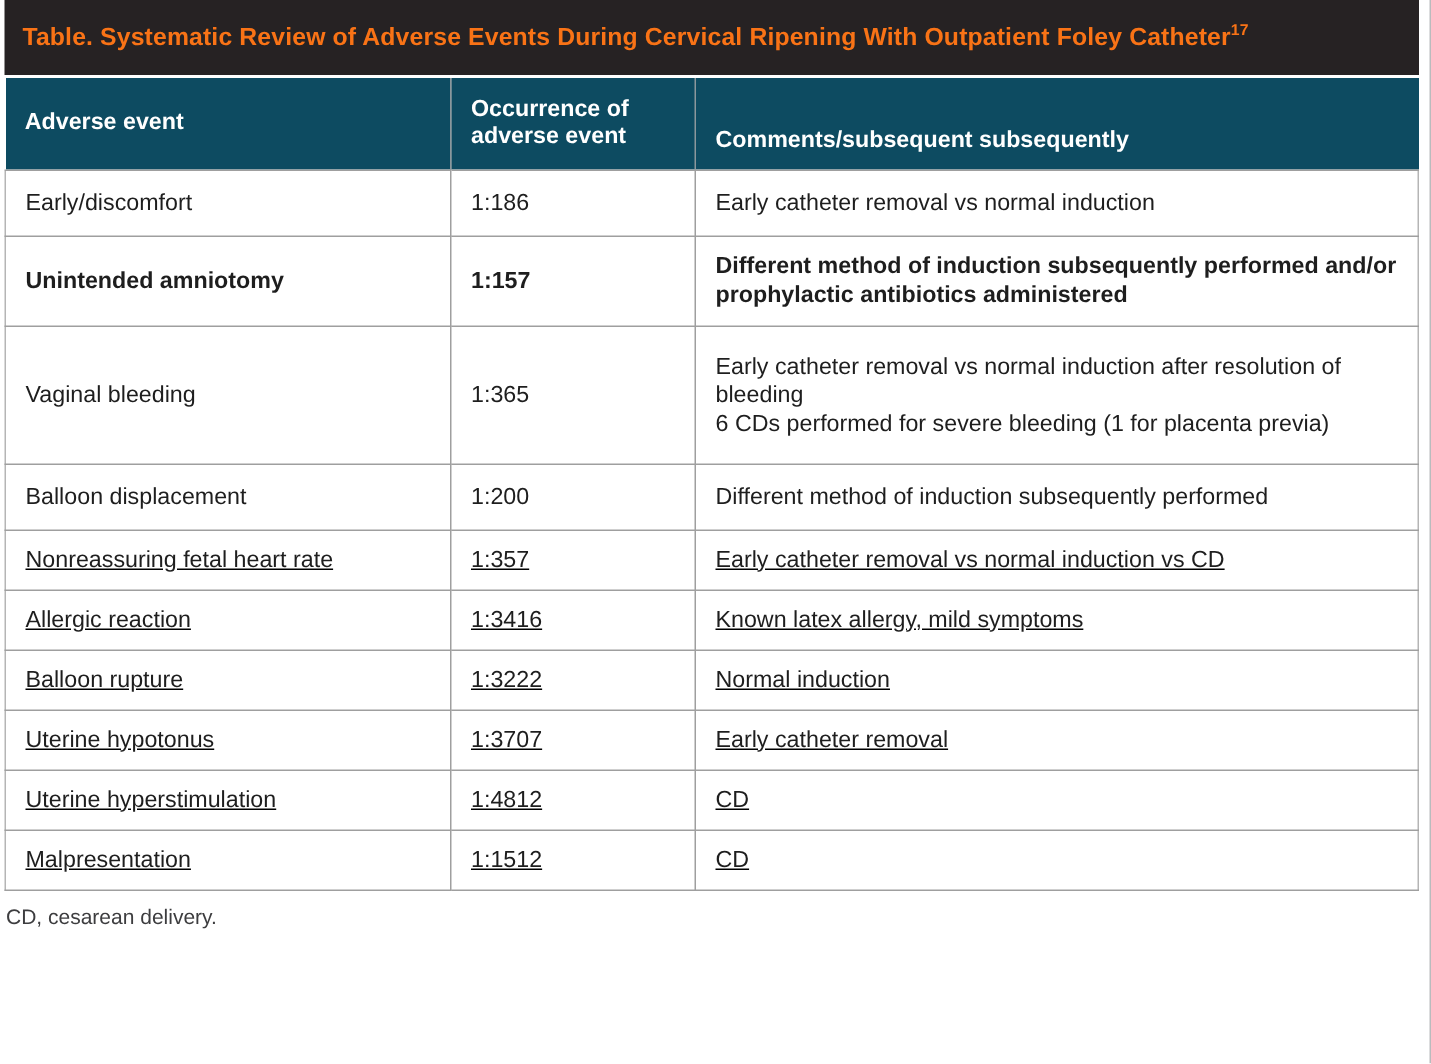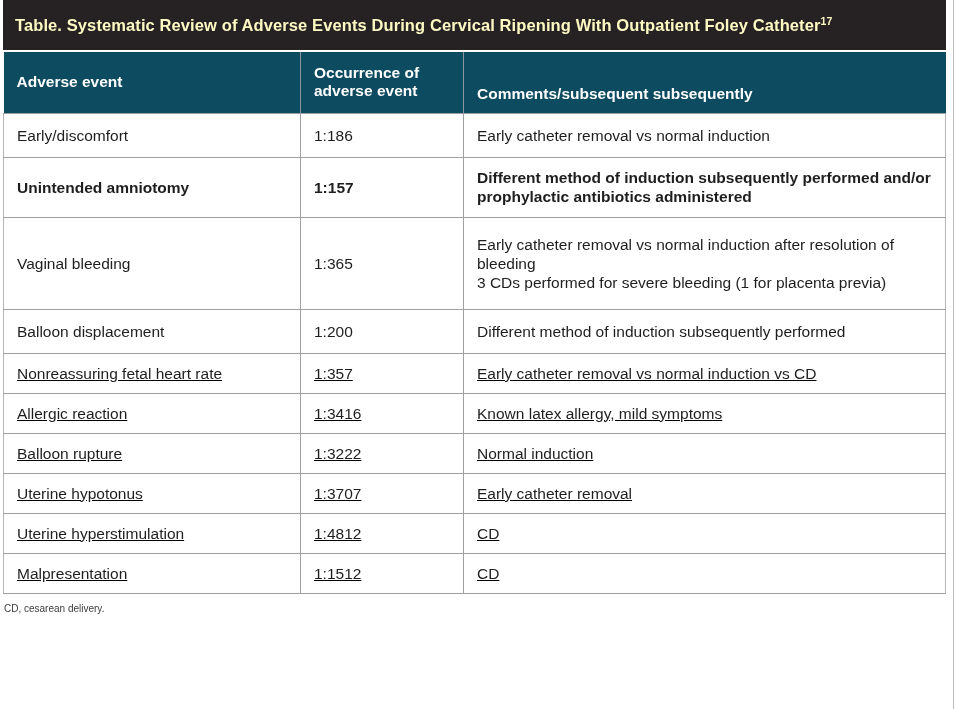--- a/index.html
+++ b/index.html
@@ -11,21 +11,21 @@
     background: #ffffff;
     font-family: "Liberation Sans", sans-serif;
     border-right: 1px solid #b9bbbd;
     overflow: hidden;
   }
   .table-wrap {
     margin: 0 7px 0 3px;
   }
   .title-bar {
     background: #262223;
-    color: #fef9c3;
+    color: #f97316;
     height: 50px;
     display: flex;
     align-items: center;
     padding-left: 12px;
     font-size: 16.5px;
     font-weight: bold;
     letter-spacing: 0.1px;
   }
   .title-bar sup {
     font-size: 10.5px;
@@ -69,21 +69,21 @@
     white-space: pre-line;
     overflow: hidden;
   }
   tbody td:first-child { border-left-color: #b5b5b5; }
   tbody td:last-child { border-right-color: #b5b5b5; }
   tr.h44 { height: 44px; }
   tr.h60 { height: 60px; font-weight: bold; }
   tr.h92 { height: 92px; }
   tr.h40 { height: 40px; text-decoration: underline; }
   .footnote {
-    font-size: 10px;
+    font-size: 14px;
     color: #3d3d3f;
     padding: 9px 0 0 1px;
   }
 </style>
 </head>
 <body>
 
 <div class="page">
   <div class="table-wrap">
 
@@ -112,21 +112,21 @@
         </tr>
         <tr class="h60">
           <td>Unintended amniotomy</td>
           <td>1:157</td>
           <td>Different method of induction subsequently performed and/or prophylactic antibiotics administered</td>
         </tr>
         <tr class="h92">
           <td>Vaginal bleeding</td>
           <td>1:365</td>
           <td>Early catheter removal vs normal induction after resolution of bleeding
-3 CDs performed for severe bleeding (1 for placenta previa)</td>
+6 CDs performed for severe bleeding (1 for placenta previa)</td>
         </tr>
         <tr class="h44">
           <td>Balloon displacement</td>
           <td>1:200</td>
           <td>Different method of induction subsequently performed</td>
         </tr>
         <tr class="h40">
           <td>Nonreassuring fetal heart rate</td>
           <td>1:357</td>
           <td>Early catheter removal vs normal induction vs CD</td>

